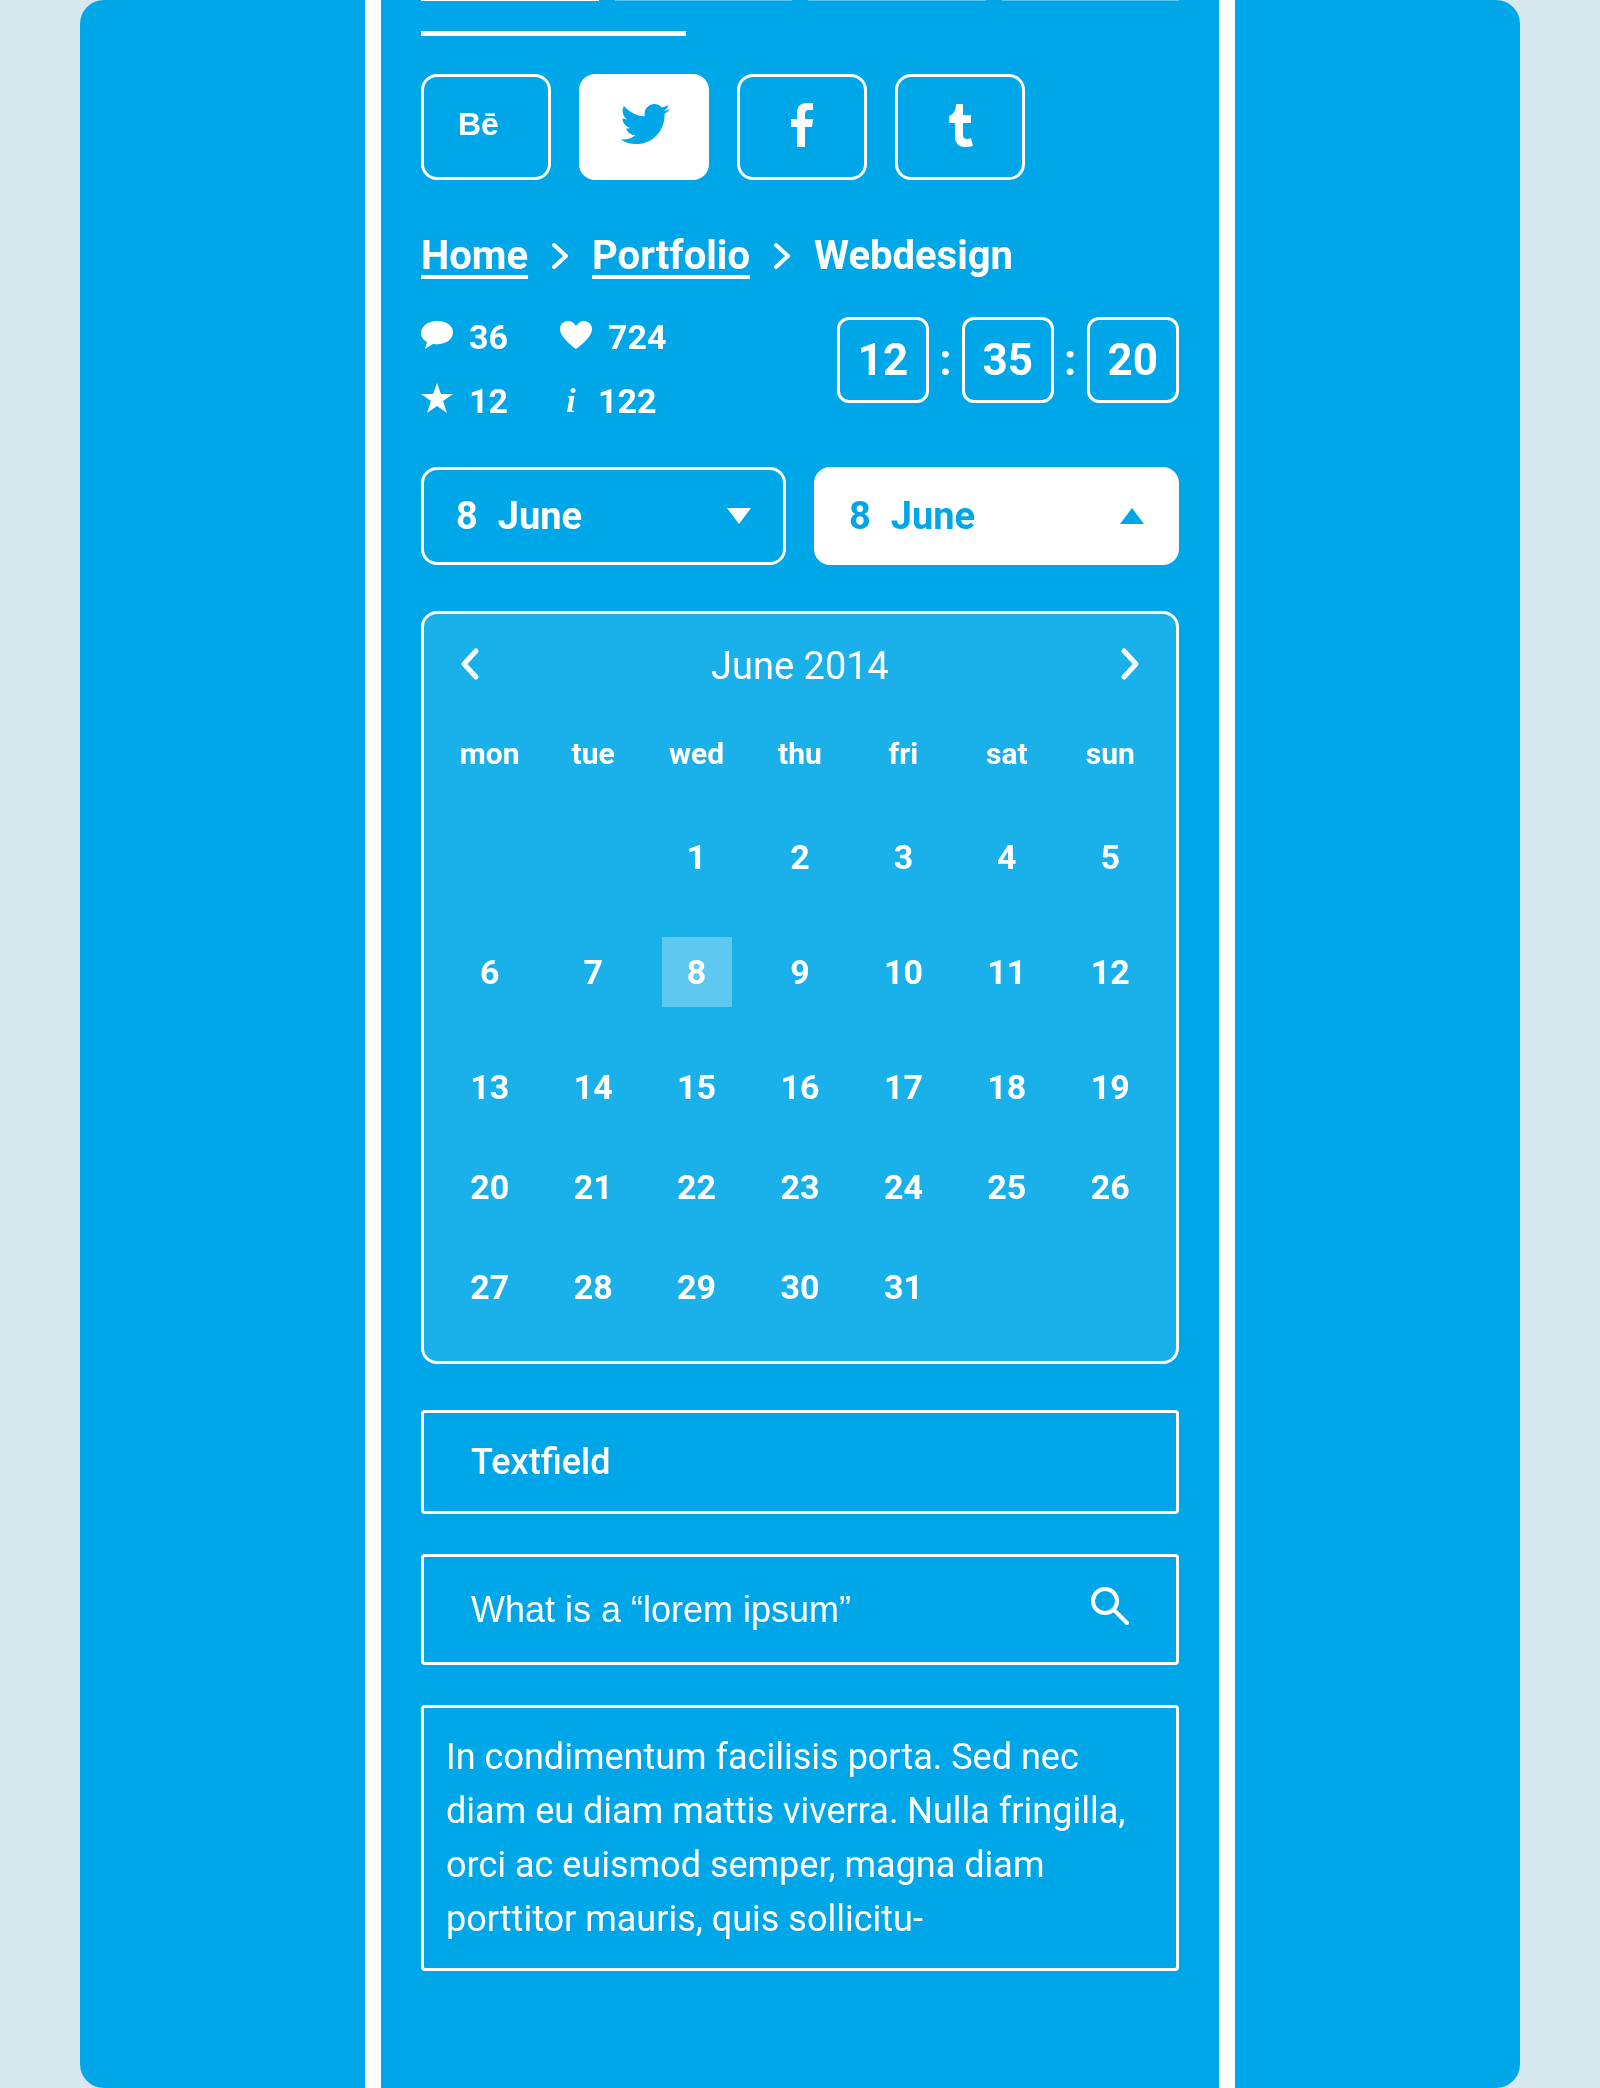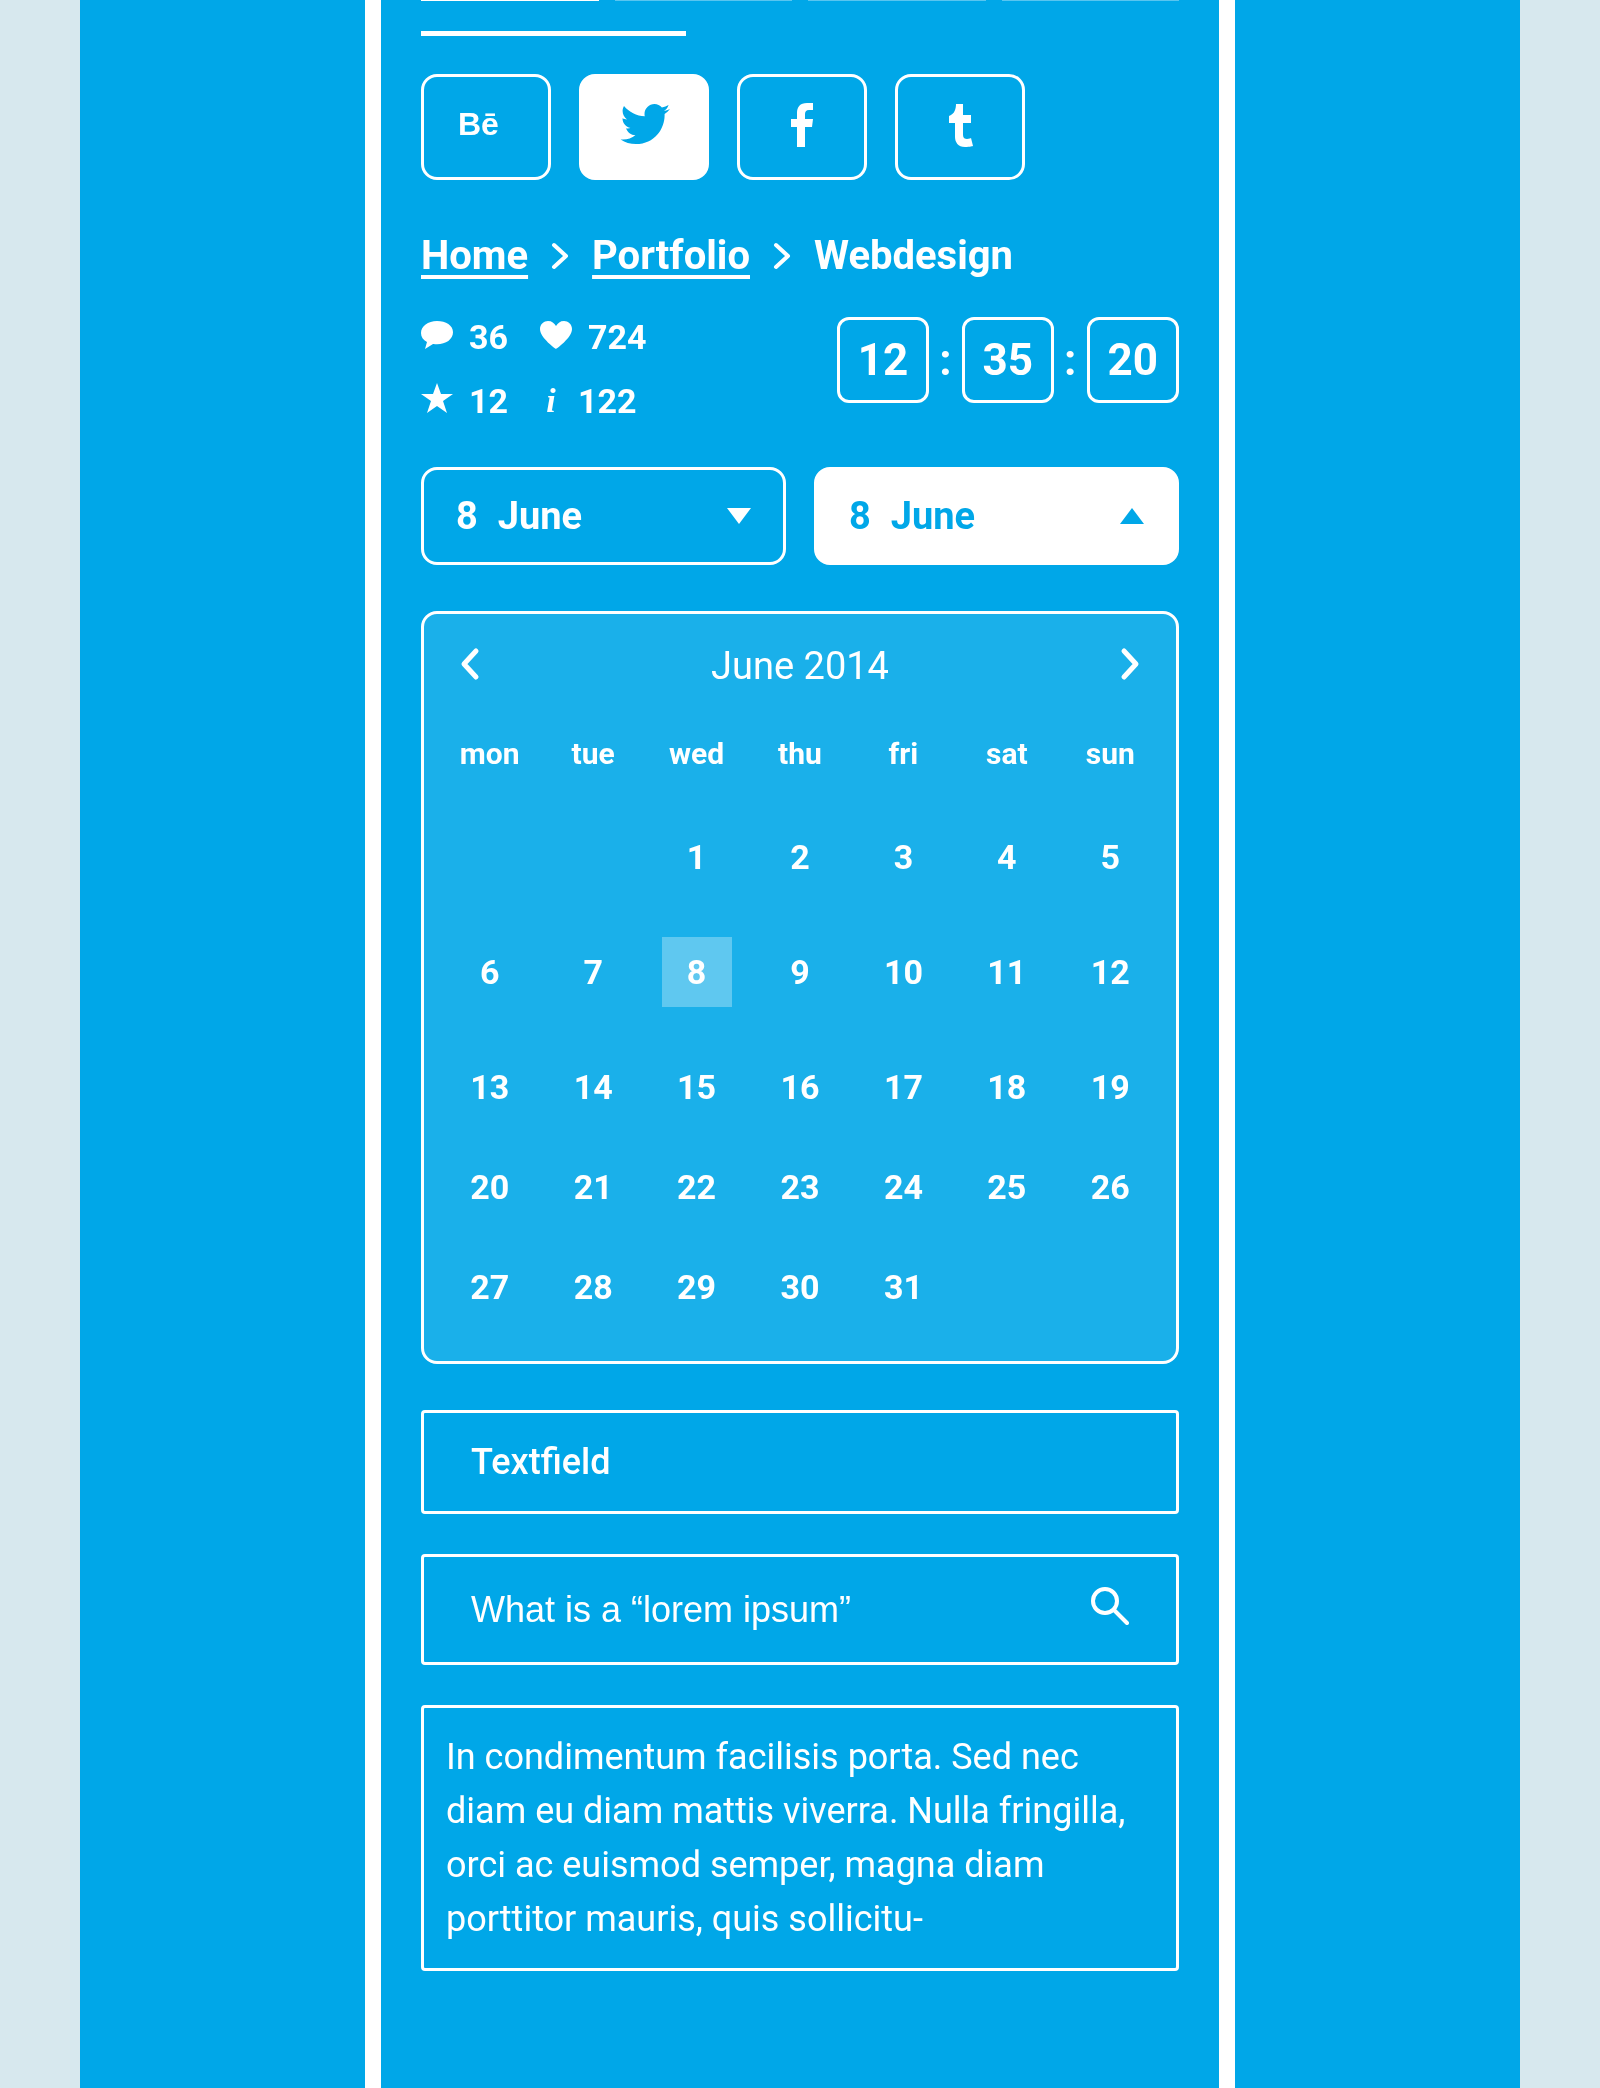--- a/index.html
+++ b/index.html
@@ -10,20 +10,21 @@
     height: 2088px;
     display: flex;
     justify-content: center;
   }
   .outer {
     width: 1440px;
     background: #00a7e8;
     padding: 0;
     display: flex;
     justify-content: center;
+    border-radius: 24px;
   }
   .card {
     width: 870px;
     background: #00a7e8;
     border-left: 16px solid #ffffff;
     border-right: 16px solid #ffffff;
     padding: 0 40px 40px 40px;
     color: #ffffff;
   }
 
@@ -47,21 +48,21 @@
 
   
   .breadcrumb { display:flex; align-items:center; gap:22px; font-size:40px; font-weight:700; margin-bottom:38px;}
   .breadcrumb a { color:#ffffff; text-decoration:underline; text-underline-offset:6px; }
   .breadcrumb .current { color:#ffffff; }
   .breadcrumb .chev { display:inline-flex; }
   .breadcrumb .chev svg { stroke:#ffffff; fill:none; }
 
   
   .stats-clock { display:flex; gap:30px; margin-bottom:46px; align-items:flex-start;}
-  .stats-grid { display:grid; grid-template-columns:auto auto; gap:24px 32px; font-size:34px; font-weight:700;}
+  .stats-grid { display:grid; grid-template-columns:auto auto; gap:24px 52px; font-size:34px; font-weight:700;}
   .stat { display:flex; align-items:center; gap:16px; }
   .stat svg { fill:#ffffff; }
   .clock { display:flex; align-items:center; gap:10px; font-size:44px; font-weight:700; margin-left:auto;}
   .clock-box { border:3px solid #ffffff; border-radius:12px; padding:14px 18px; }
   .clock-sep { font-size:44px; font-weight:700; }
 
   
   .pickers { display:flex; gap:28px; margin-bottom:46px; }
   .picker {
     flex:1; border:3px solid #ffffff; border-radius:16px;

